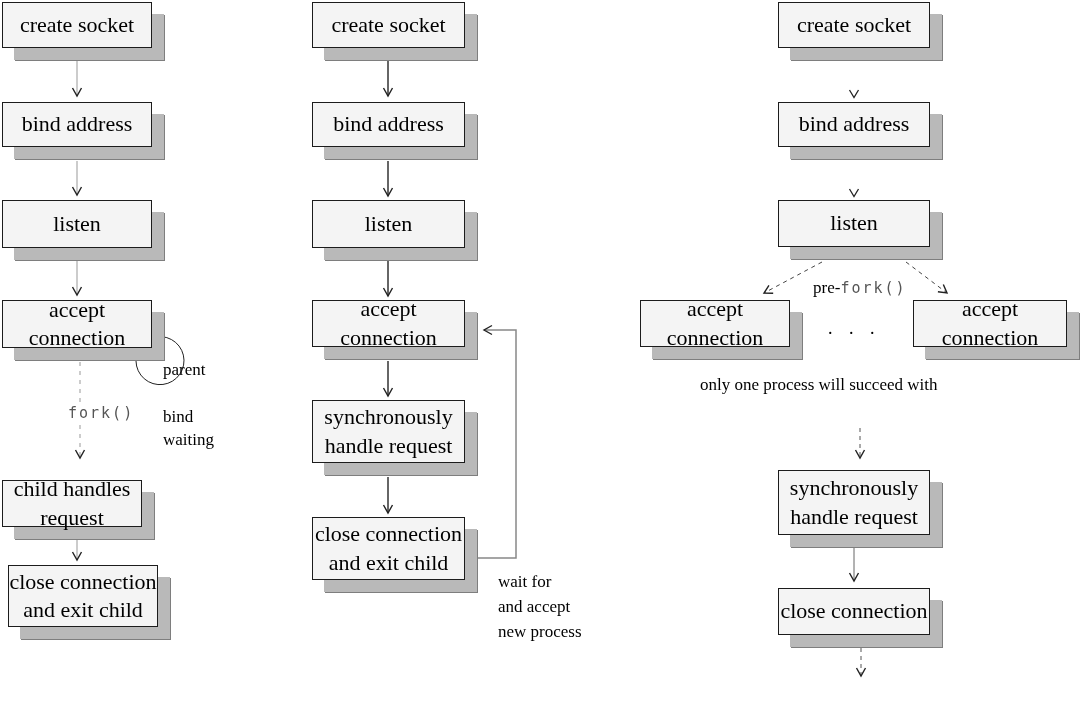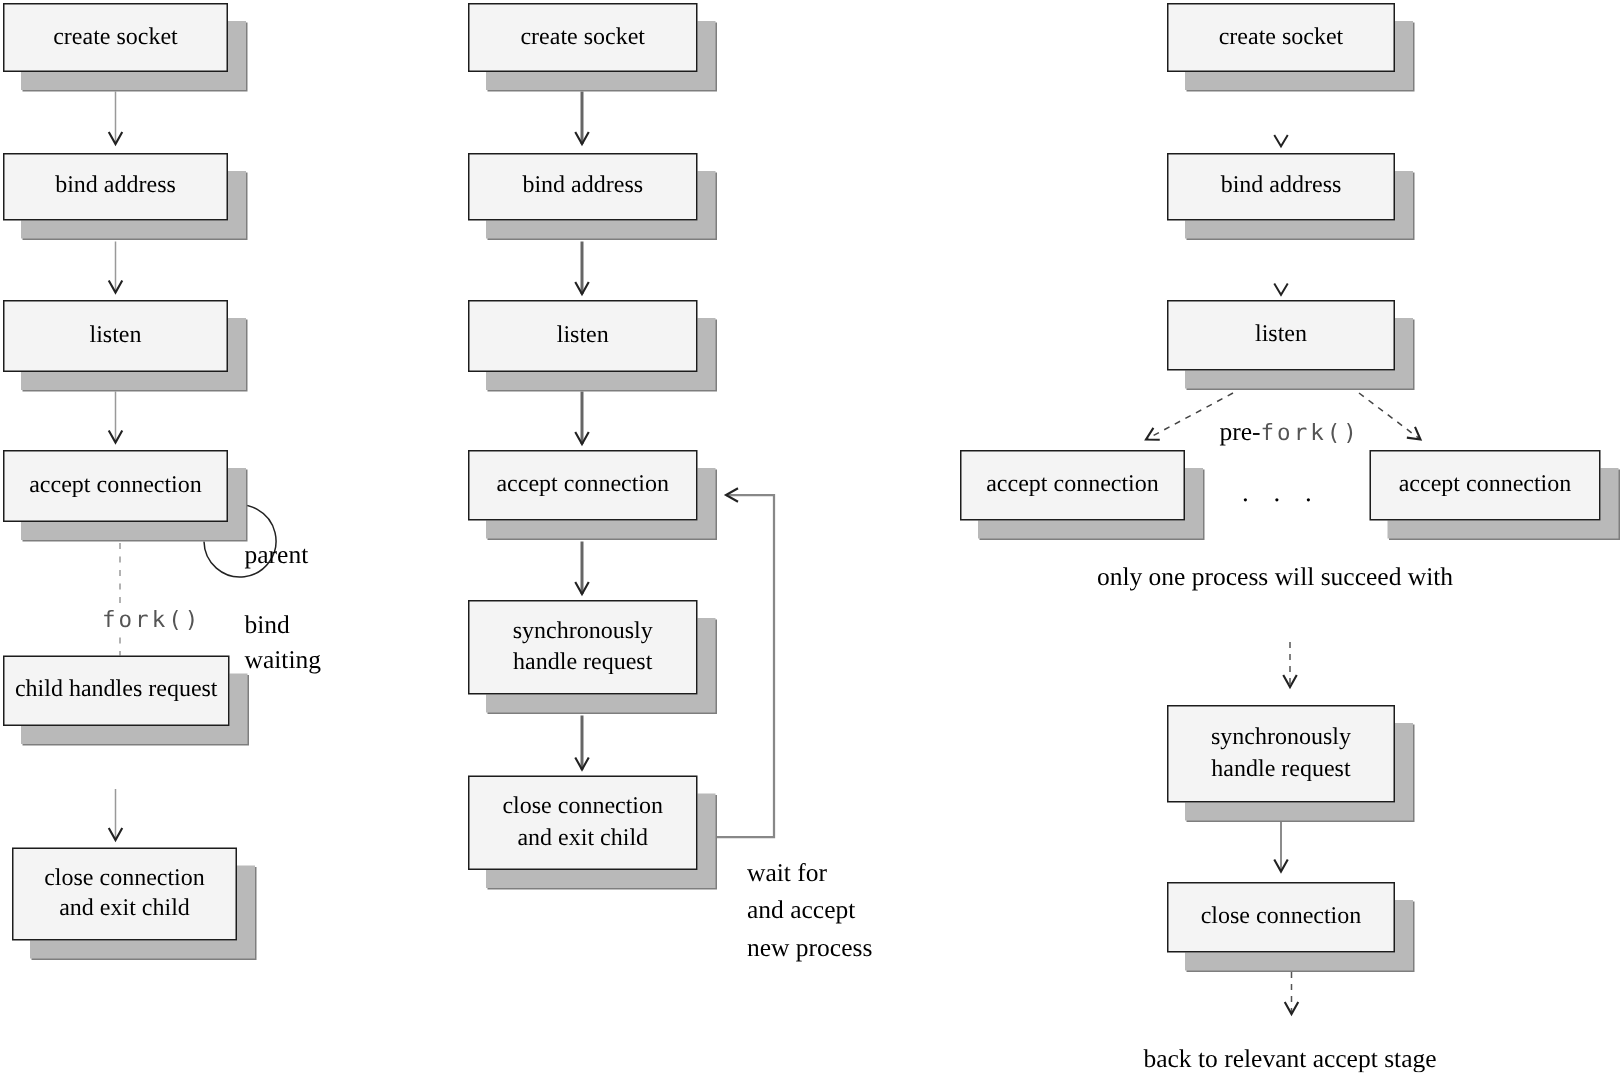--- a/index.html
+++ b/index.html
@@ -2,27 +2,27 @@
 <html><head>
 <meta charset="utf-8">
 <style>
   html,body{margin:0;padding:0;background:#fff;}
   #canvas{position:relative;width:1080px;height:715px;background:#ffffff;overflow:hidden;
           font-family:"Liberation Serif", serif;color:#000;}
   #connectors{position:absolute;left:0;top:0;z-index:0;}
   .box{position:absolute;box-sizing:border-box;background:#f4f4f4;border:1px solid #1c1c1c;
        box-shadow:12px 12px 0 #b9b9b9, 13px 13px 0 #7e7e7e;
        display:flex;flex-direction:column;align-items:center;justify-content:center;
-       text-align:center;font-size:16px;line-height:1.28;z-index:2;}
+       text-align:center;font-size:22px;line-height:1.28;z-index:2;}
   .bl{display:block;}
   .lbl{position:absolute;z-index:3;font-size:17px;white-space:nowrap;}
   .code{font-family:"DejaVu Sans Mono", monospace;color:#555;letter-spacing:2px;font-size:15px;}
   .code-label{position:absolute;z-index:3;font-family:"DejaVu Sans Mono", monospace;color:#555;
               letter-spacing:2px;font-size:15px;background:#fff;padding:0 2px;white-space:nowrap;}
-  .center-lbl{position:absolute;z-index:3;font-size:17px;text-align:center;white-space:nowrap;}
+  .center-lbl{position:absolute;z-index:3;font-size:17px;text-align:left;white-space:nowrap;}
   .dots{position:absolute;z-index:3;font-size:18px;letter-spacing:6px;}
 </style>
 </head>
 <body>
 
 <div id="canvas">
 
   <svg id="connectors" width="1080" height="715" viewBox="0 0 1080 715">
     <defs>
       <marker id="vhead" markerUnits="userSpaceOnUse" markerWidth="14" markerHeight="14" refX="11" refY="7" orient="auto">
@@ -52,21 +52,21 @@
     <path d="M906,262 L947,293" stroke="#444" stroke-width="1" stroke-dasharray="4 4" fill="none" marker-end="url(#vhead)"></path>
     <path d="M860,428 V458" stroke="#555" stroke-width="1" stroke-dasharray="4 4" fill="none" marker-end="url(#vhead)"></path>
     <path d="M854,548 V581" stroke="#666" stroke-width="1" fill="none" marker-end="url(#vhead)"></path>
     <path d="M861,648 V676" stroke="#555" stroke-width="1" stroke-dasharray="4 4" fill="none" marker-end="url(#vhead)"></path>
   </svg>
 
   <div class="box" style="left:2px;top:2px;width:150px;height:46px">create socket</div>
   <div class="box" style="left:2px;top:102px;width:150px;height:45px">bind address</div>
   <div class="box" style="left:2px;top:200px;width:150px;height:48px">listen</div>
   <div class="box" style="left:2px;top:300px;width:150px;height:48px">accept connection</div>
-  <div class="box" style="left:2px;top:437px;width:151px;height:47px">child handles request</div>
+  <div class="box" style="left:2px;top:480px;width:140px;height:47px">child handles request</div>
   <div class="box" style="left:8px;top:565px;width:150px;height:62px">
     <span class="bl">close connection</span>
     <span class="bl">and exit child</span>
   </div>
   <span class="code-label" style="left:66px;top:404px">fork()</span>
   <span class="lbl" style="left:163px;top:360px">parent</span>
   <span class="lbl" style="left:163px;top:407px">bind</span>
   <span class="lbl" style="left:163px;top:430px">waiting</span>
 
   <div class="box" style="left:312px;top:2px;width:153px;height:46px">create socket</div>
@@ -96,15 +96,14 @@
   <div class="box" style="left:913px;top:300px;width:154px;height:47px">accept connection</div>
 
   <div class="center-lbl" style="left:700px;top:375px;width:300px">only one process will succeed with</div>
 
   <div class="box" style="left:778px;top:470px;width:152px;height:65px">
     <span class="bl">synchronously</span>
     <span class="bl">handle request</span>
   </div>
   <div class="box" style="left:778px;top:588px;width:152px;height:47px">close connection</div>
 
-  <div class="center-lbl" style="left:740px;top:696px;width:240px">back to relevant accept stage</div>
 
 </div>
 
 </body></html>

